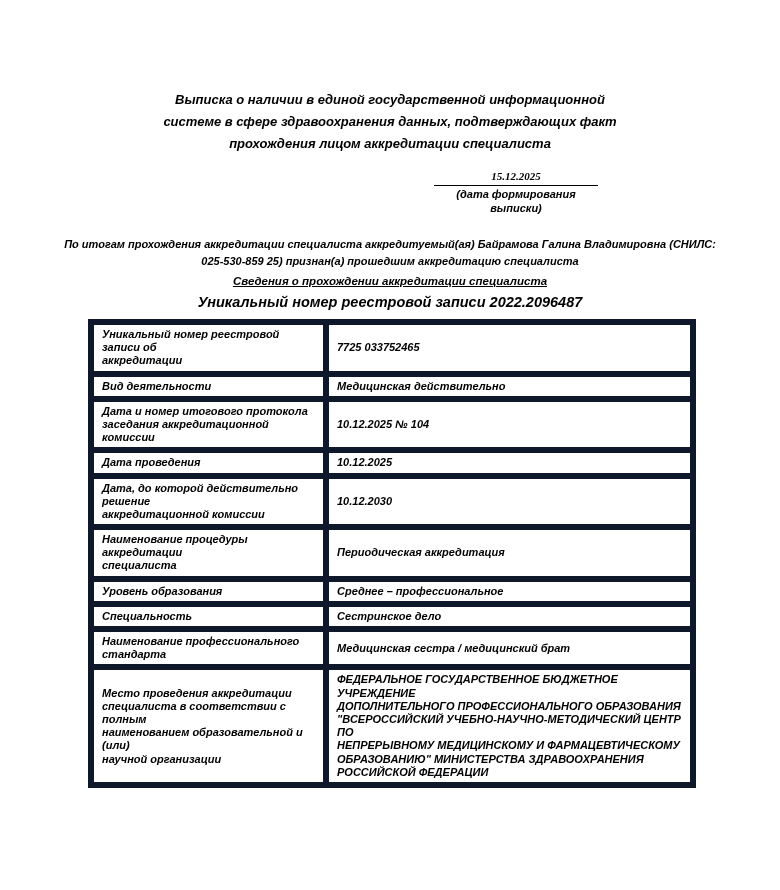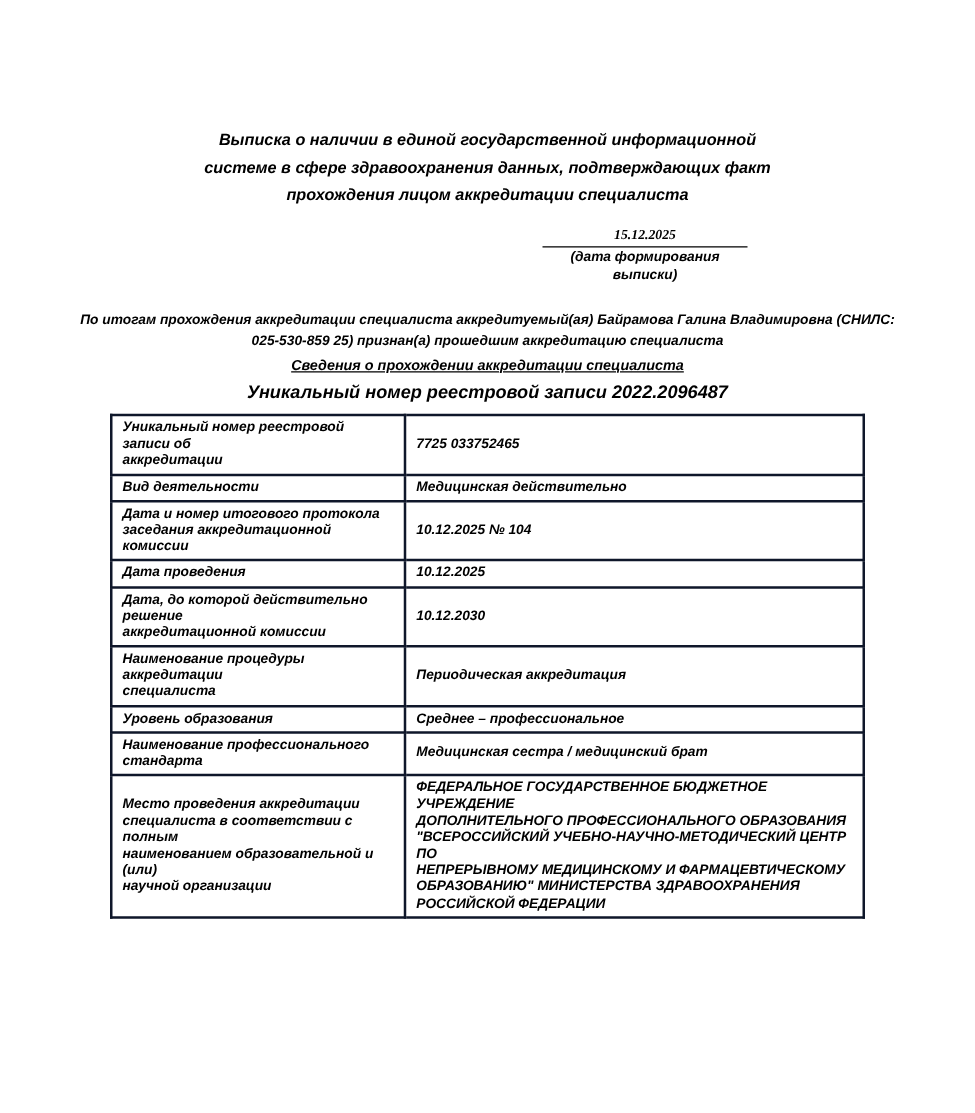--- a/index.html
+++ b/index.html
@@ -14,21 +14,20 @@
     font-family: "Liberation Sans", sans-serif;
     font-weight: 700;
     font-style: italic;
     overflow: hidden;
   }
   .pre { white-space: pre-line; }
   .doc-title {
     text-align: center;
     font-size: 13px;
     line-height: 22px;
-    margin-top: 12px;
   }
   .date-block {
     width: 164px;
     margin-left: 434px;
     margin-top: 14px;
     text-align: center;
     font-size: 11px;
     line-height: 14px;
   }
   .date-value {
@@ -55,21 +54,21 @@
     text-align: center;
     font-size: 14.5px;
   }
   table.acc-table {
     margin: 9px 0 0 88px;
     width: 602px;
     border-collapse: collapse;
     table-layout: fixed;
   }
   table.acc-table td {
-    border: 2px solid #0f172a;
+    border: 6px solid #0f172a;
     padding: 3px 8px;
     vertical-align: middle;
     font-size: 11px;
     line-height: 1.2;
     white-space: pre-line;
     word-wrap: break-word;
   }
 </style>
 </head>
 <body>
@@ -124,20 +123,24 @@
       <tr>
         <td>Наименование процедуры аккредитации
 специалиста</td>
         <td>Периодическая аккредитация</td>
       </tr>
       <tr>
         <td>Уровень образования</td>
         <td>Среднее – профессиональное</td>
       </tr>
       <tr>
+        <td>Специальность</td>
+        <td>Сестринское дело</td>
+      </tr>
+      <tr>
         <td>Наименование профессионального
 стандарта</td>
         <td>Медицинская сестра / медицинский брат</td>
       </tr>
       <tr>
         <td>Место проведения аккредитации
 специалиста в соответствии с полным
 наименованием образовательной и (или)
 научной организации</td>
         <td>ФЕДЕРАЛЬНОЕ ГОСУДАРСТВЕННОЕ БЮДЖЕТНОЕ УЧРЕЖДЕНИЕ

